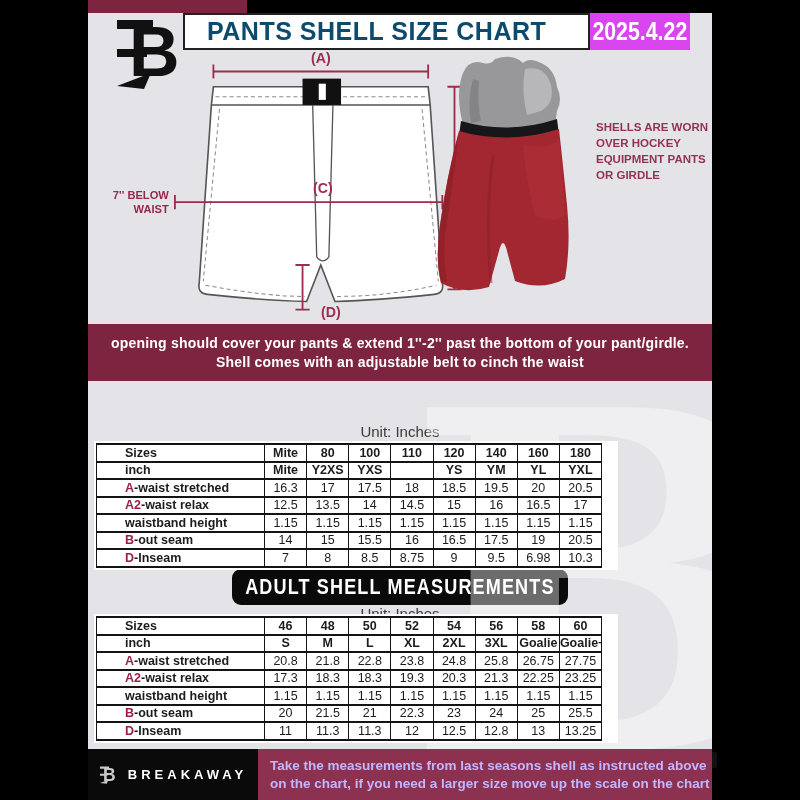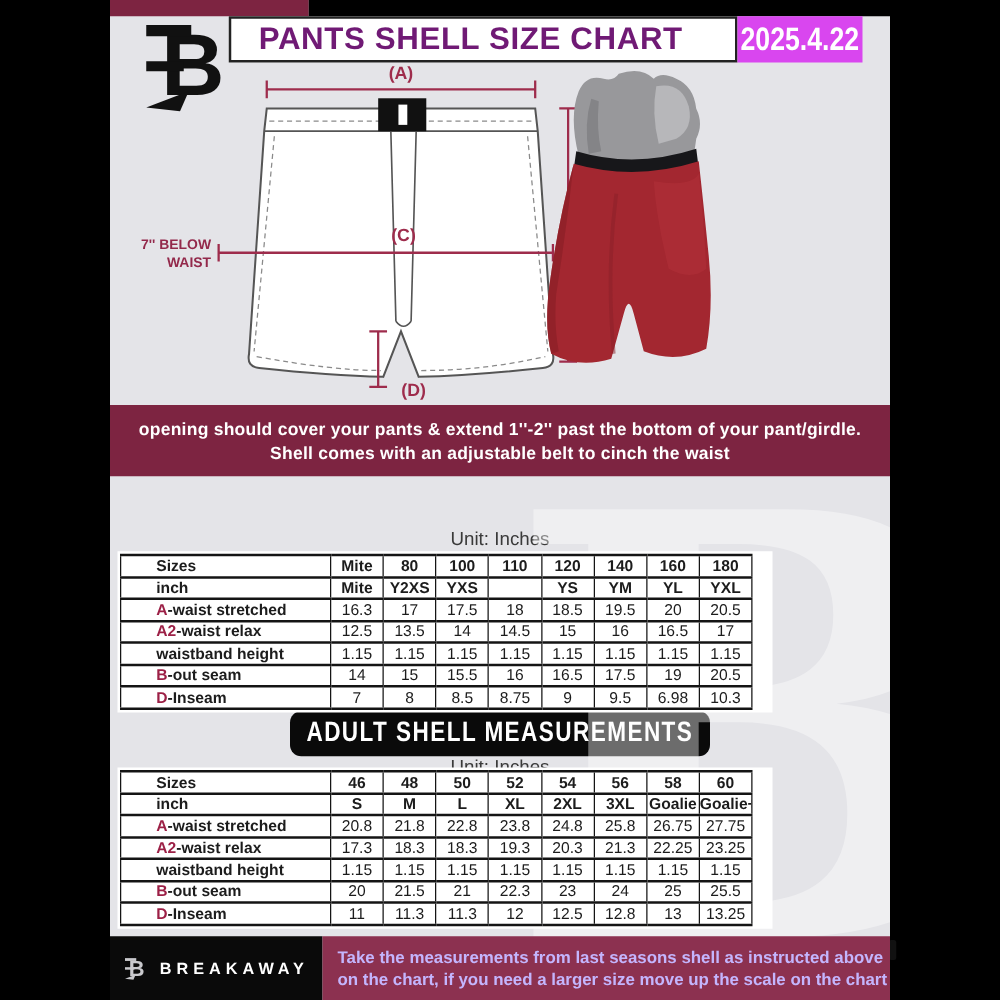--- a/index.html
+++ b/index.html
@@ -5,21 +5,21 @@
   html,body{margin:0;padding:0;background:#000;}
   .page{position:relative;width:800px;height:800px;background:#000;overflow:hidden;
         font-family:"Liberation Sans",sans-serif;}
   .content{position:absolute;left:88px;top:0;width:624px;height:800px;background:#e4e4e8;overflow:hidden;}
 
   
   .strip-maroon{position:absolute;left:0;top:0;width:159px;height:13px;background:#7d2441;}
   .strip-black{position:absolute;left:159px;top:0;width:465px;height:13px;background:#000;}
   .title-box{position:absolute;left:95px;top:13px;width:407px;height:37px;background:#fff;
              border:2px solid #222;box-sizing:border-box;display:flex;align-items:center;
-             padding-left:22px;font-size:25px;font-weight:600;letter-spacing:.5px;color:#701a75;}
+             padding-left:22px;font-size:25px;font-weight:600;letter-spacing:.5px;color:#0c4a6e;}
   .date-box{position:absolute;left:502px;top:13px;width:100px;height:37px;background:#d946ef;
             display:flex;align-items:center;justify-content:center;}
   .date-box span{color:#fff;font-size:26px;font-weight:700;transform:scaleX(.82);white-space:nowrap;}
   .logo-top{position:absolute;left:24px;top:12px;width:82px;height:84px;}
 
   
   .shorts-svg{position:absolute;left:16px;top:50px;width:390px;height:272px;}
   .pants-svg{position:absolute;left:345px;top:55px;width:170px;height:255px;}
   .photo-caption{position:absolute;left:508px;top:120px;width:118px;color:#943150;
                  font-size:11.5px;font-weight:600;line-height:1.38;}
@@ -128,20 +128,26 @@
       <path d="M30 70 Q22 38 30 18 Q36 4 50 8 Q58 10 62 4 Q80 -2 90 8 Q96 2 108 8 Q122 14 124 32 Q130 44 124 56 L122 70 Q75 82 30 70 Z" fill="#98989b"></path>
       <path d="M92 14 Q112 10 118 30 Q122 48 108 56 L94 60 Q88 36 92 14 Z" fill="#b7b7ba"></path>
       <path d="M46 26 Q44 48 48 66 L38 68 Q34 44 40 24 Z" fill="#77777a" opacity="0.6"></path>
       <path d="M28 66 Q75 80 124 64 L126 80 Q75 94 26 80 Z" fill="#17171a"></path>
       <path d="M26 76 Q14 120 7 170 Q2 205 8 228 Q30 240 56 232 L66 196 Q70 180 74 196 L82 226 Q108 236 132 224 Q138 190 134 150 Q130 110 126 74 Q75 90 26 76 Z" fill="#a32730"></path>
       <path d="M26 76 Q20 130 12 180 Q10 205 14 226 L8 228 Q2 205 7 170 Q14 120 26 76 Z" fill="#8a1f27" opacity="0.7"></path>
       <path d="M60 100 Q52 160 58 228" stroke="#8a1f27" stroke-width="3" fill="none" opacity="0.5"></path>
       <path d="M90 90 Q120 95 126 84 Q130 120 132 160 Q120 170 102 160 Q92 120 90 90 Z" fill="#b5343c" opacity="0.45"></path>
     </svg>
 
+    <div class="photo-caption">
+        <div>SHELLS ARE WORN</div>
+        <div>OVER HOCKEY</div>
+        <div>EQUIPMENT PANTS</div>
+        <div>OR GIRDLE</div>
+      </div>
 
     <div class="notice">
         <div>opening should cover your pants &amp; extend 1''-2'' past the bottom of your pant/girdle.</div>
         <div>Shell comes with an adjustable belt to cinch the waist</div>
       </div>
 
     <div class="unit unit-youth">Unit: Inches</div>
     <div class="table-panel panel-youth">
       <table>
         <colgroup>

